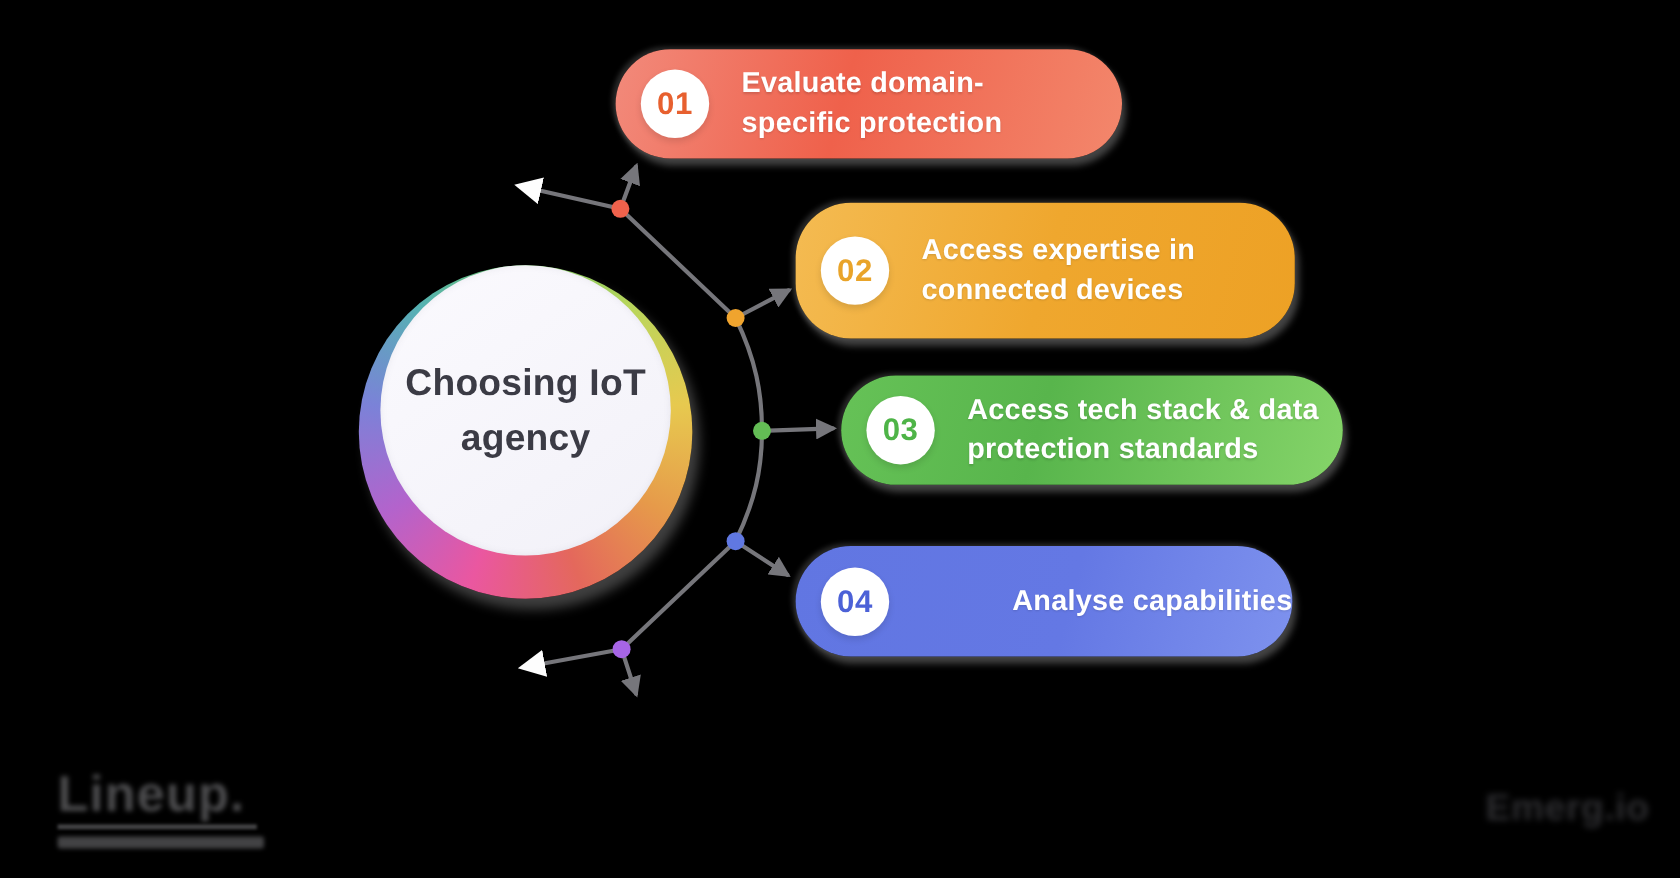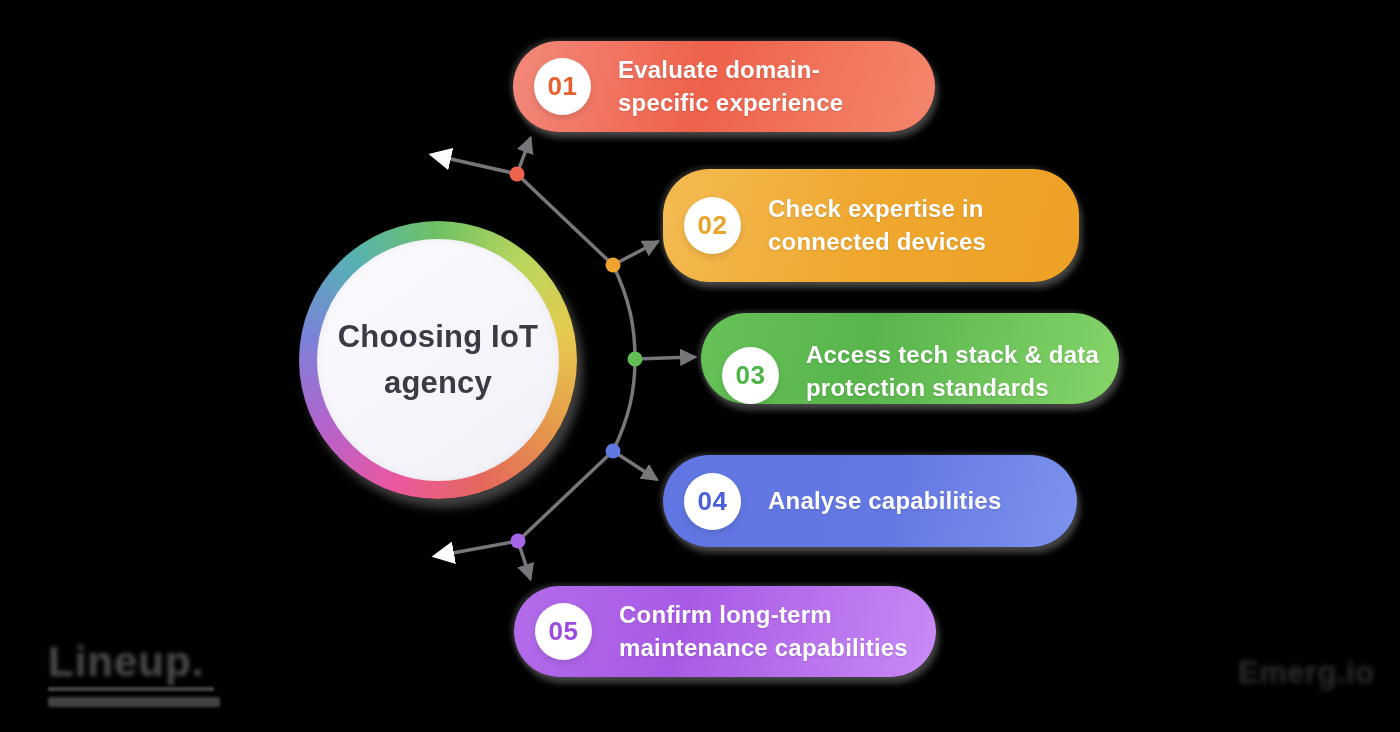--- a/index.html
+++ b/index.html
@@ -11,21 +11,21 @@
   .connector{position:absolute;left:0;top:0;width:1400px;height:732px;z-index:1;}
   .connector .trunk,.connector .branch{
     fill:none;stroke:var(--line,#76767b);stroke-width:3.5;
     stroke-linecap:round;stroke-linejoin:round;
   }
   .mk-gray{fill:var(--line,#76767b);}
   .mk-white{fill:var(--arrow,#fdfdfd);}
   
   .hub{
     position:absolute;left:299px;top:221px;width:278px;height:278px;border-radius:50%;
-    z-index:2;display:flex;align-items:center;justify-content:center;
+    z-index:2;display:flex;align-items:flex-start;justify-content:center;
     box-shadow:6px 9px 10px rgba(165,165,165,0.38);
   }
   .hub-inner{
     width:242px;height:242px;border-radius:50%;
     background:linear-gradient(145deg,#fbfafe 0%,#f2f1f8 100%);
     display:flex;align-items:center;justify-content:center;
     box-shadow:inset 0 0 6px rgba(120,120,140,0.12);
   }
   .hub-title{
     font-size:31px;font-weight:700;color:#3b3b45;text-align:center;
@@ -98,53 +98,46 @@
       <div class="hub-title" style="color: rgb(59, 59, 69);">Choosing IoT
 agency</div>
     </div>
   </div>
 
   <div class="pill" style="left: 513px; top: 41px; width: 422px; height: 91px; background: linear-gradient(105deg, rgb(242, 138, 123) 0%, rgb(239, 97, 75) 45%, rgb(243, 135, 108) 100%);">
     <div class="num-circle">
       <span class="num" style="color: rgb(231, 96, 47);">01</span>
     </div>
     <div class="pill-label">Evaluate domain-
-specific experience</div>
+specific protection</div>
   </div>
 
   <div class="pill" style="left: 663px; top: 169px; width: 416px; height: 113px; background: linear-gradient(105deg, rgb(244, 187, 82) 0%, rgb(239, 167, 46) 50%, rgb(237, 161, 37) 100%);">
     <div class="num-circle">
       <span class="num" style="color: rgb(233, 164, 42);">02</span>
     </div>
-    <div class="pill-label">Check expertise in
+    <div class="pill-label">Access expertise in
 connected devices</div>
   </div>
 
-  <div class="pill" style="left: 701px; top: 313px; width: 418px; height: 91px; background: linear-gradient(105deg, rgb(102, 194, 87) 0%, rgb(88, 181, 76) 40%, rgb(133, 212, 105) 100%); align-items: flex-end;">
+  <div class="pill" style="left: 701px; top: 313px; width: 418px; height: 91px; background: linear-gradient(105deg, rgb(102, 194, 87) 0%, rgb(88, 181, 76) 40%, rgb(133, 212, 105) 100%);">
     <div class="num-circle">
       <span class="num" style="color: rgb(78, 180, 71);">03</span>
     </div>
     <div class="pill-label">Access tech stack &amp; data
 protection standards</div>
   </div>
 
-  <div class="pill" style="left: 663px; top: 455px; width: 414px; height: 92px; background: linear-gradient(105deg, rgb(97, 118, 226) 0%, rgb(100, 120, 228) 55%, rgb(126, 146, 238) 100%);">
+  <div class="pill" style="left: 663px; top: 455px; width: 414px; height: 92px; background: linear-gradient(105deg, rgb(97, 118, 226) 0%, rgb(100, 120, 228) 55%, rgb(126, 146, 238) 100%); justify-content: space-between;">
     <div class="num-circle">
       <span class="num" style="color: rgb(76, 97, 215);">04</span>
     </div>
     <div class="pill-label">Analyse capabilities</div>
   </div>
 
-  <div class="pill" style="left: 514px; top: 586px; width: 422px; height: 91px; background: linear-gradient(105deg, rgb(178, 108, 234) 0%, rgb(168, 90, 230) 40%, rgb(200, 139, 244) 100%);">
-    <div class="num-circle">
-      <span class="num" style="color: rgb(156, 75, 224);">05</span>
-    </div>
-    <div class="pill-label">Confirm long-term
-maintenance capabilities</div>
-  </div>
 
   <div class="wm-left">
     <div class="wm-text">Lineup.</div>
     <div class="wm-underline"></div>
     <div class="wm-tagline"></div>
   </div>
 
   <div class="wm-right">
     <div class="wm-text">Emerg.io</div>
   </div>

